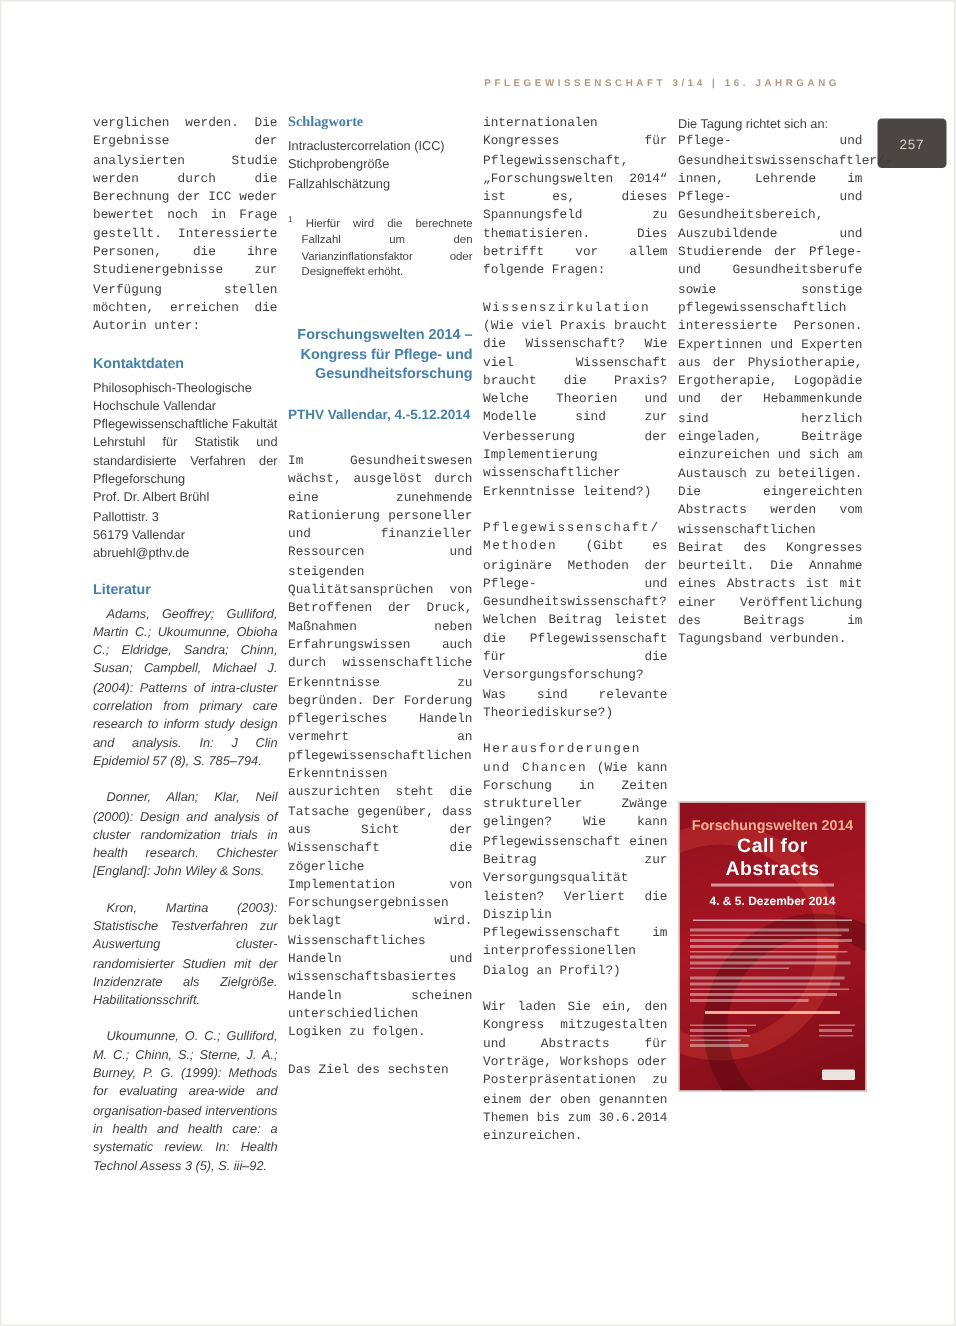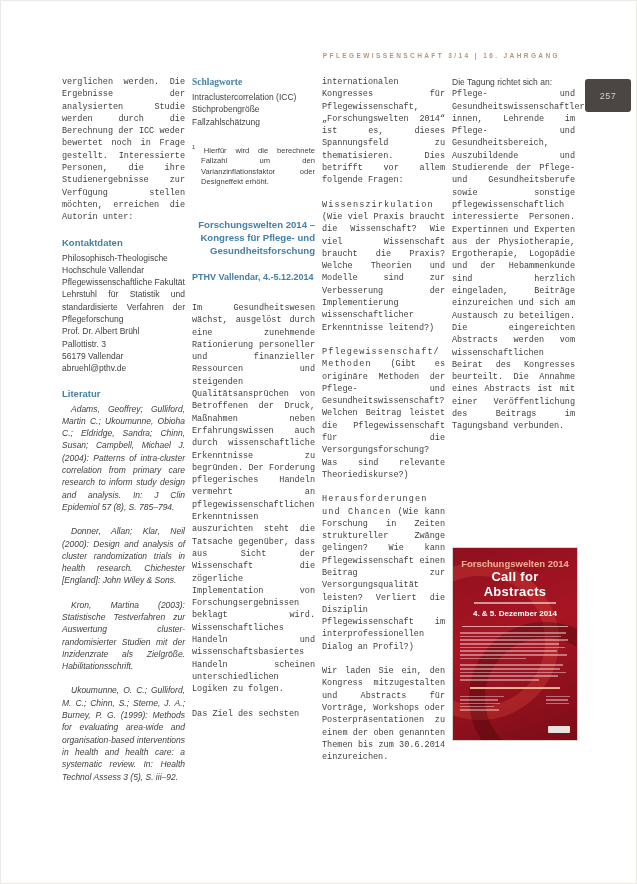--- a/index.html
+++ b/index.html
@@ -44,21 +44,21 @@
     margin:30px 0 14px 0; text-align:right;
     color:#4480a8; font-weight:bold; font-size:9.6px; line-height:13.2px;
   }
   .event-meta {
     margin:0 0 18px 0; text-align:left;
     color:#4480a8; font-weight:bold; font-size:9px; line-height:12.6px;
   }
   .lead { letter-spacing:1.1px; }
   
   .poster {
-    position:absolute; left:452px; top:547px; width:126px; height:194px;
+    position:absolute; left:452px; top:534px; width:126px; height:194px;
     background:linear-gradient(160deg,#8e101e 0%,#a81523 45%,#7c0c18 100%);
     border:1px solid #d8d3cd; box-sizing:border-box;
     overflow:hidden; padding:8px 7px 6px 7px;
   }
   .poster::before {
     content:""; position:absolute; top:14px; left:-52px;
     width:130px; height:130px; border-radius:50%;
     border:14px solid rgba(225,75,60,.30);
   }
   .poster::after {

